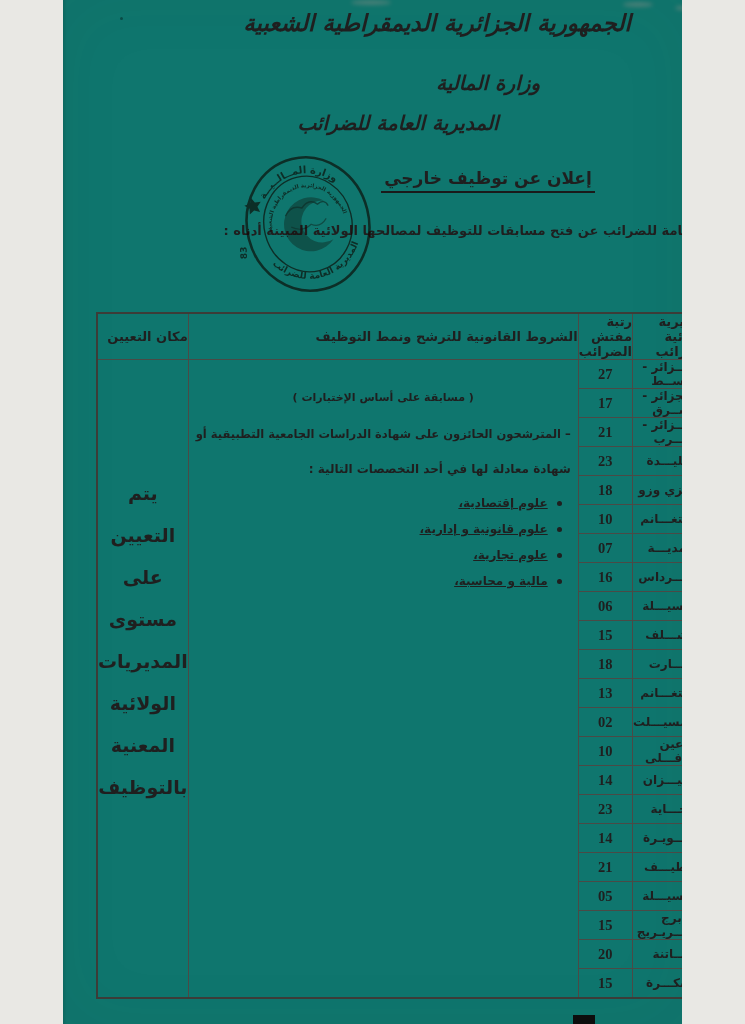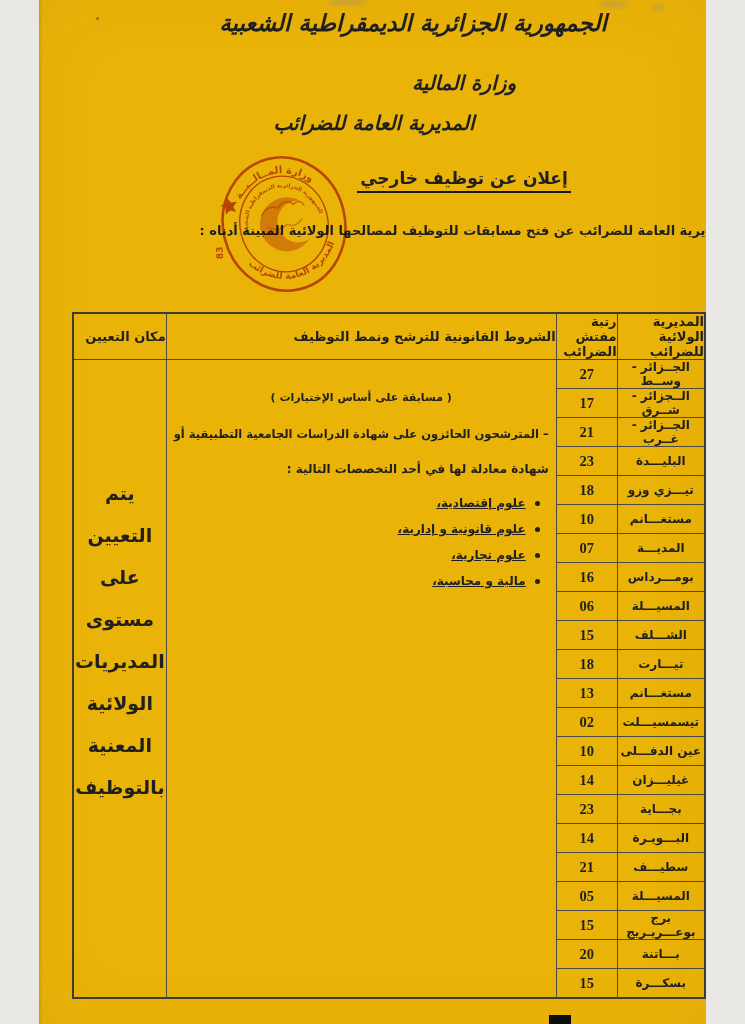--- a/index.html
+++ b/index.html
@@ -1,18 +1,18 @@
 <!DOCTYPE html>
 <html dir="rtl" lang="ar"><head>
 <meta charset="utf-8">
 <style>
   html,body { margin:0; padding:0; background:#e9e8e4; }
   .page {
-    position:relative; width:667px; height:1024px; margin:0 auto;
-    background:#eab308; overflow:hidden; color:#1f1f1f;
+    position:relative; width:619px; height:1024px; margin:0 auto;
+    background:#0f766e; overflow:hidden; color:#1f1f1f;
     font-family:"DejaVu Sans", sans-serif;
     box-shadow: inset 0 0 70px rgba(60,55,45,0.05);
   }
   .abs { position:absolute; }
   .callig { font-weight:700; font-style:italic; text-align:center; white-space:nowrap; }
   .t-line1 { top:10px; left:148px; width:452px; font-size:23px; letter-spacing:.5px; }
   .t-line2 { top:71px;  left:295px; width:260px; font-size:20px; }
   .t-line3 { top:111px; left:185px; width:300px; font-size:20px; }
   .announce { top:168px; left:312px; width:226px; text-align:center; font-size:17px; font-weight:700; }
   .announce span { display:inline-block; border-bottom:2px solid #1a1a1a; padding:0 3px 3px; }

